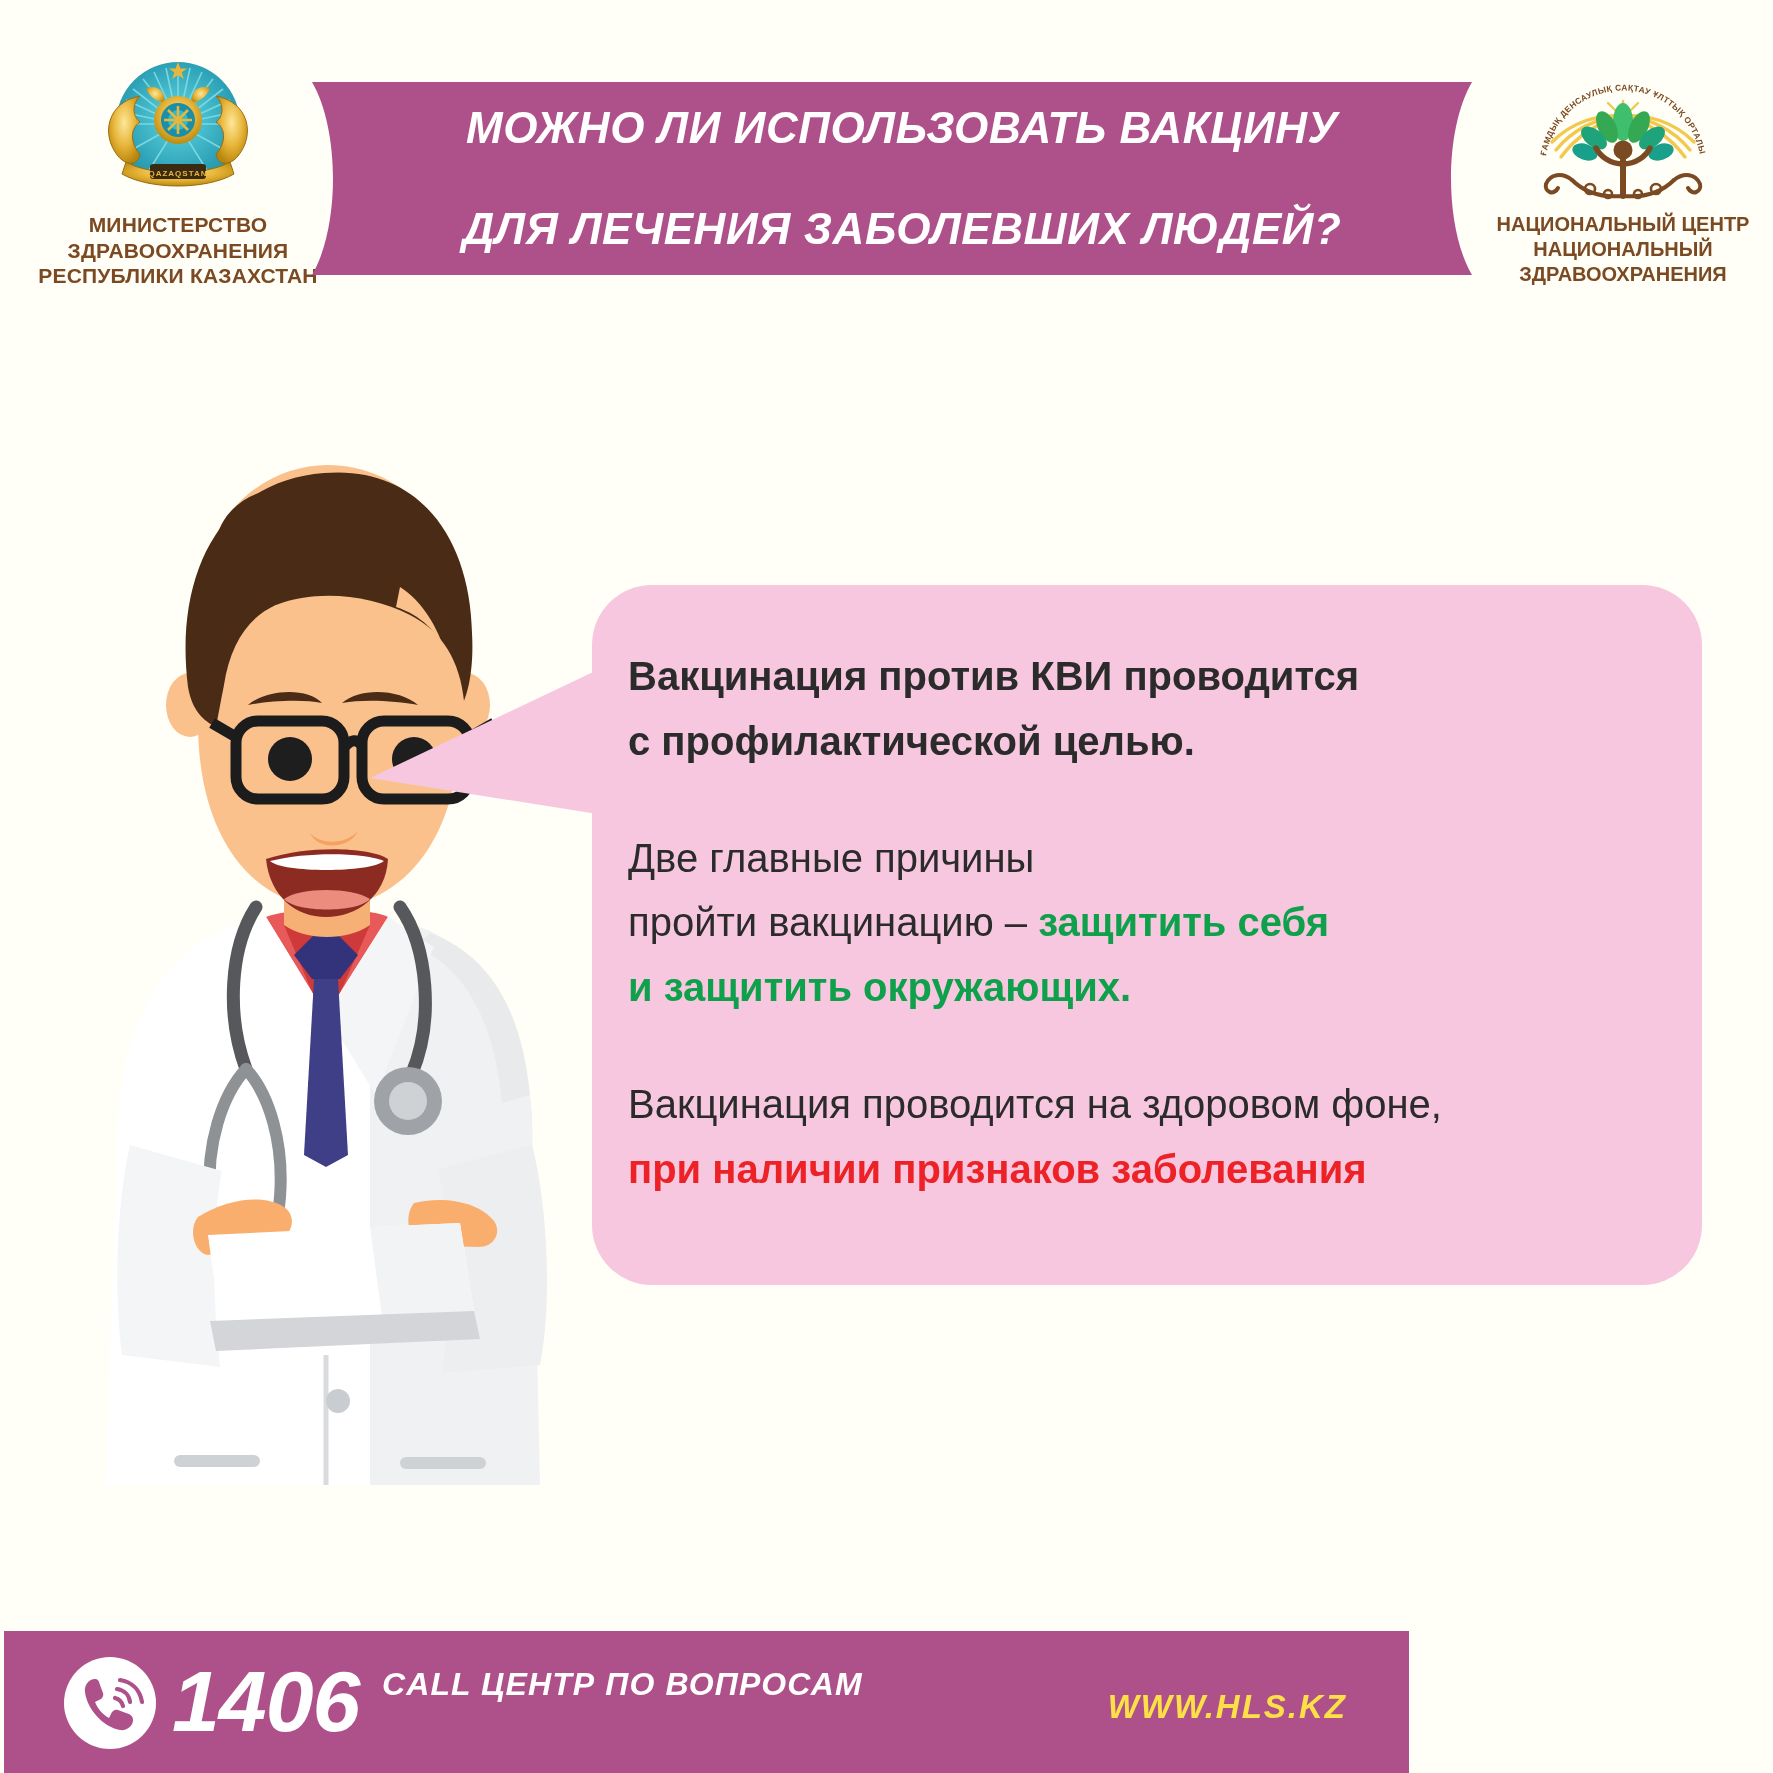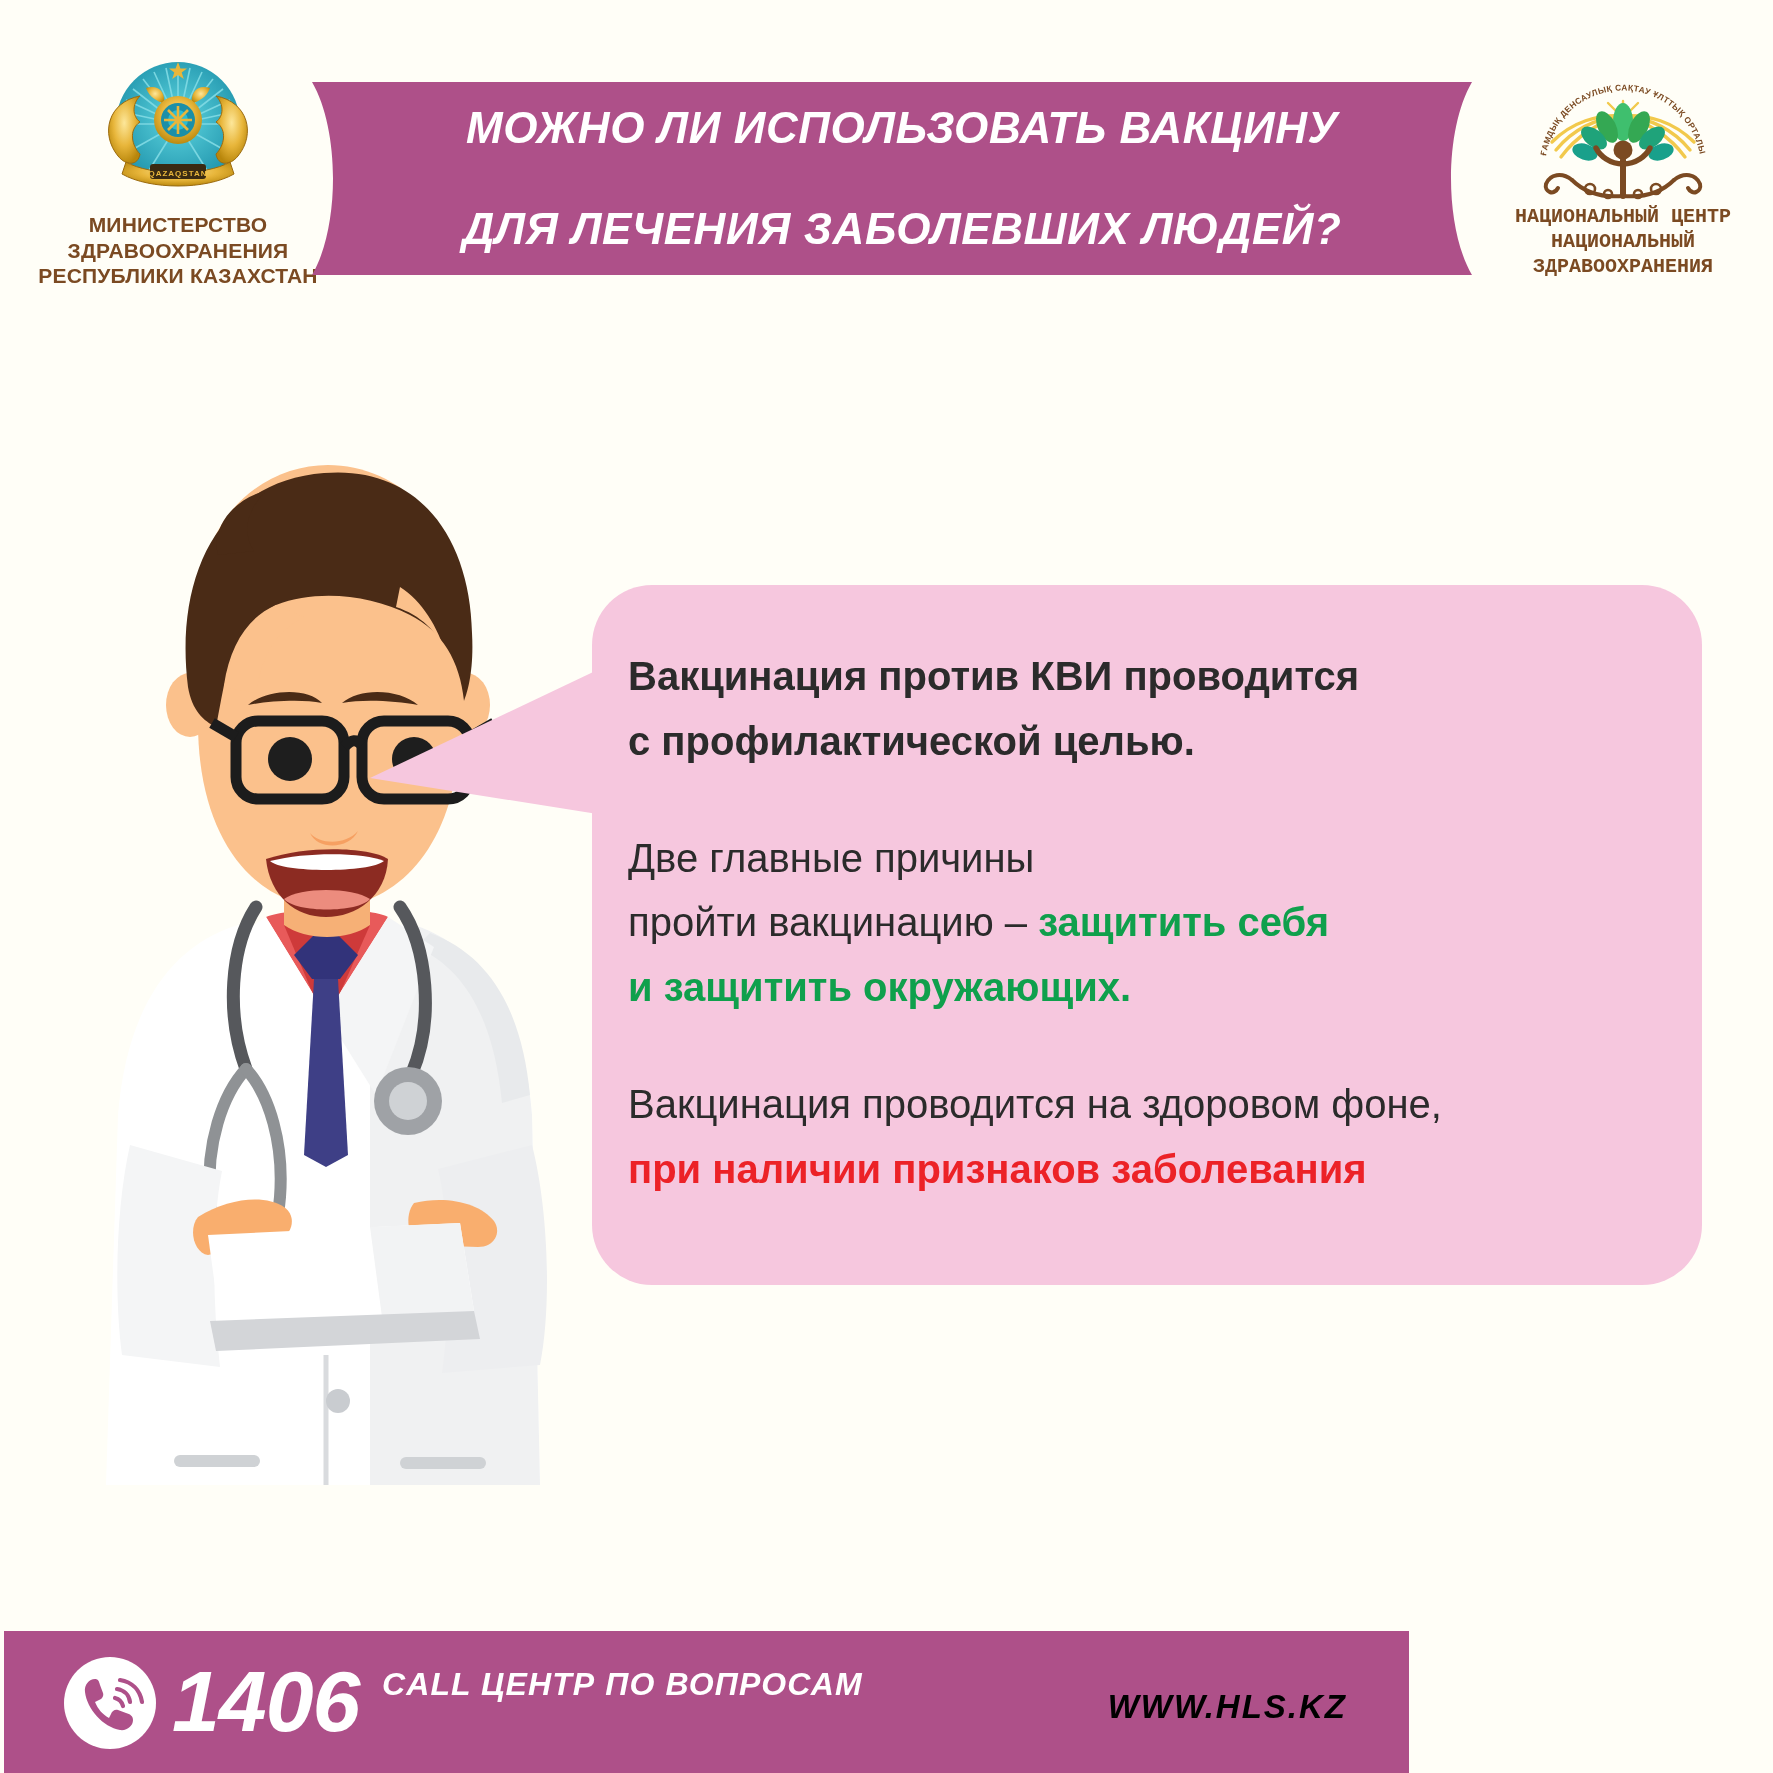--- a/index.html
+++ b/index.html
@@ -38,24 +38,24 @@
     position: absolute; left: 0; top: 0; width: 100%; height: 100%;
     display: flex; flex-direction: column; align-items: center; justify-content: center;
     color: #FFFFFF; font-weight: bold; font-style: italic;
     font-size: 44px; line-height: 1.32; letter-spacing: .6px;
     text-align: center; padding-left: 20px; gap: 42px;
   }
   .banner-title span { display: block; white-space: nowrap; }
 
   .emblem-ncph { position: absolute; left: 1528px; top: 56px; width: 190px; height: 150px; }
   .ncph-text {
-    position: absolute; left: 1478px; top: 204px;
+    position: absolute; left: 1478px; top: 212px;
     width: 290px; text-align: center;
     color: #7B4A22; font-weight: bold;
-    font-size: 20px; line-height: 1.25; font-family: Liberation Mono, monospace;
+    font-size: 20px; line-height: 1.25;
   }
 
   
   .doctor { position: absolute; left: 70px; top: 455px; width: 520px; height: 1030px; }
 
   
   .bubble {
     position: absolute; left: 592px; top: 585px;
     width: 1110px; height: 700px;
     background: #F6C7DE; border-radius: 60px;
@@ -88,21 +88,21 @@
     font-size: 86px; line-height: 104px; letter-spacing: -1px;
   }
   .footer-caption {
     position: absolute; left: 378px; top: 32px;
     color: #FFFFFF; font-weight: bold; font-style: italic;
     font-size: 32px; line-height: 1.33; letter-spacing: 1.1px;
   }
   .footer-caption span { display: block; }
   .footer-site {
     position: absolute; right: 62px; top: 57px;
-    color: #000000; font-weight: bold; font-style: italic;
+    color: #fde047; font-weight: bold; font-style: italic;
     font-size: 33px; letter-spacing: 2px;
   }
 </style>
 </head>
 <body>
 
 <div class="poster">
 
   <div class="header">
 

